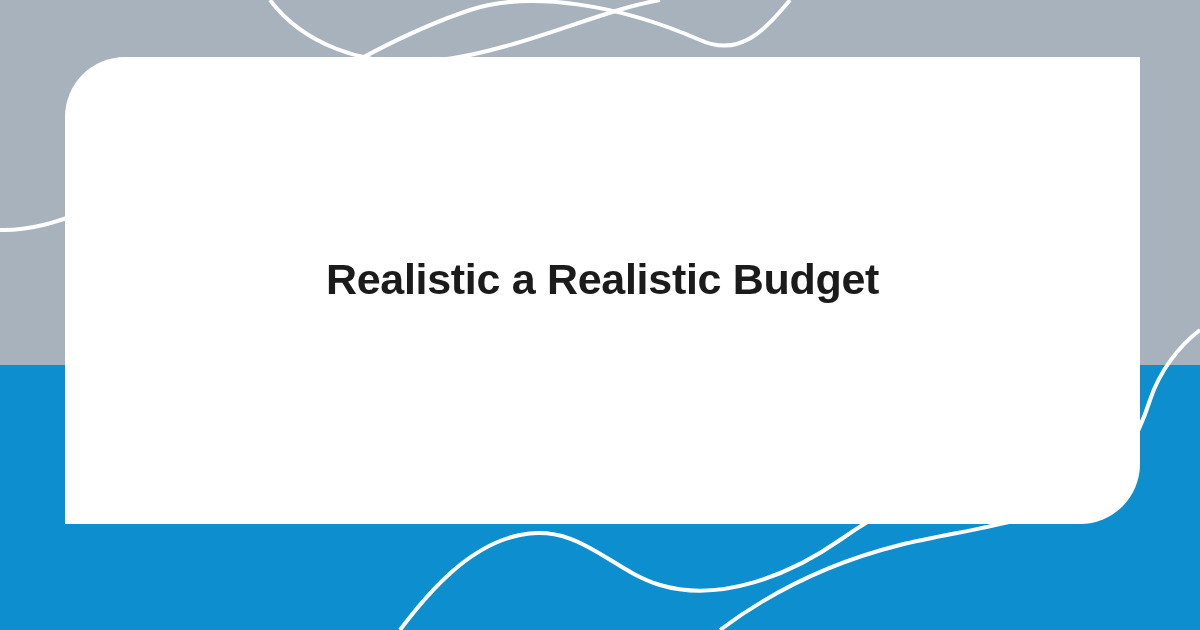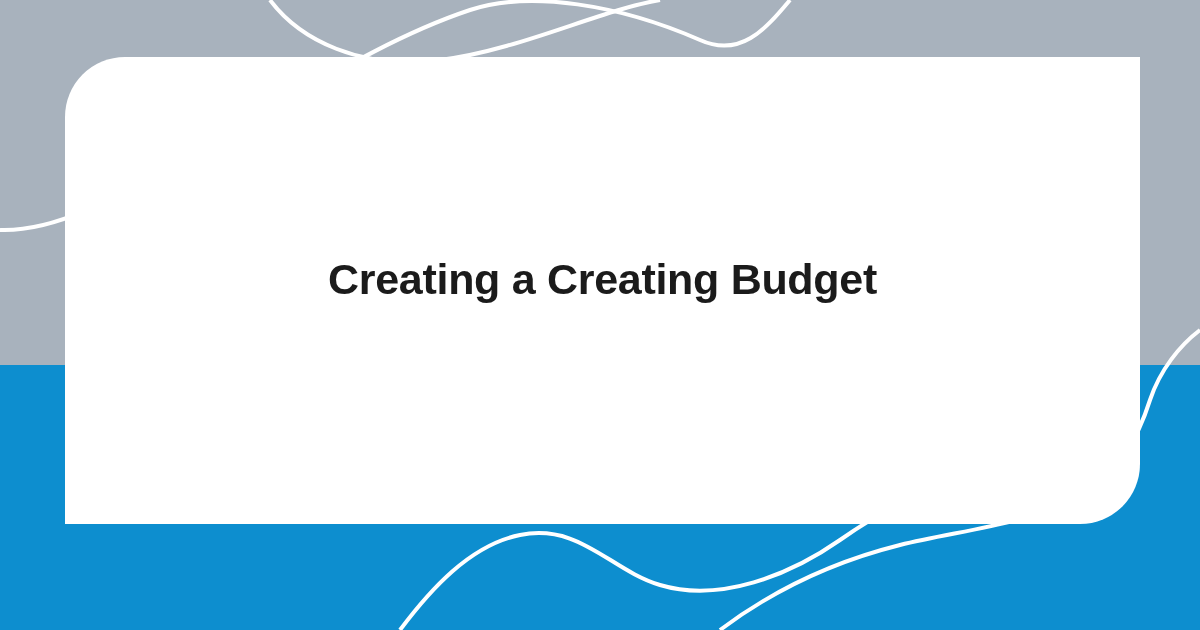--- a/index.html
+++ b/index.html
@@ -66,16 +66,16 @@
   <div class="band-bottom"></div>
 
   <svg class="deco-svg" viewBox="0 0 1200 630" preserveAspectRatio="none">
     <path d="M0 230 C 60 232, 120 195, 200 150 C 300 95, 380 40, 470 10 C 530 -10, 620 5, 700 40 C 740 58, 765 30, 790 0" fill="none" stroke="#ffffff" stroke-width="4"></path>
     <path d="M270 0 C 300 40, 360 70, 440 60 C 520 50, 600 10, 660 0" fill="none" stroke="#ffffff" stroke-width="4"></path>
     <path d="M1200 330 C 1180 345, 1160 370, 1150 400 C 1138 438, 1120 470, 1080 495 C 1030 525, 960 530, 900 545 C 820 565, 760 600, 720 630" fill="none" stroke="#ffffff" stroke-width="4"></path>
     <path d="M400 630 C 430 590, 470 545, 520 535 C 580 523, 610 570, 660 585 C 720 603, 790 575, 840 540 C 880 512, 920 490, 960 487" fill="none" stroke="#ffffff" stroke-width="4"></path>
   </svg>
 
   <div class="card">
-    <div class="card-title">Creating a Creating Budget</div>
+    <div class="card-title">Realistic a Realistic Budget</div>
   </div>
 
 </div>
 
 </body></html>

